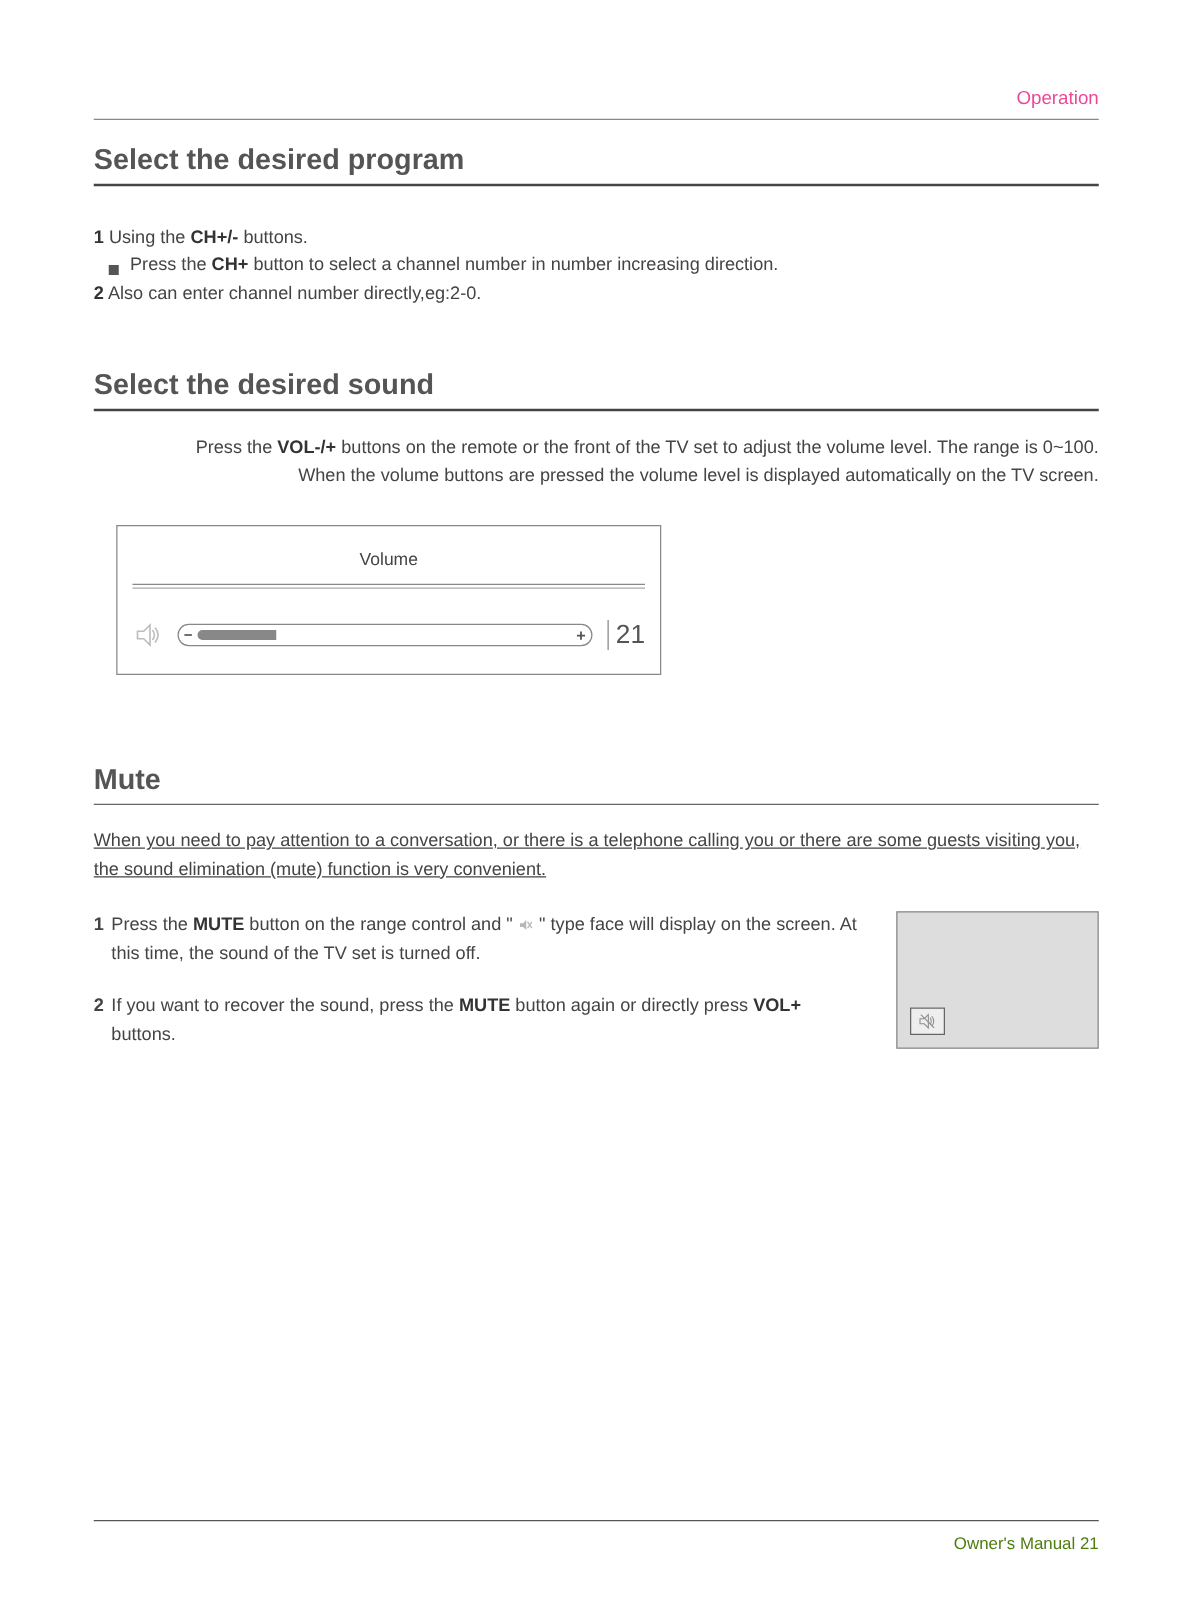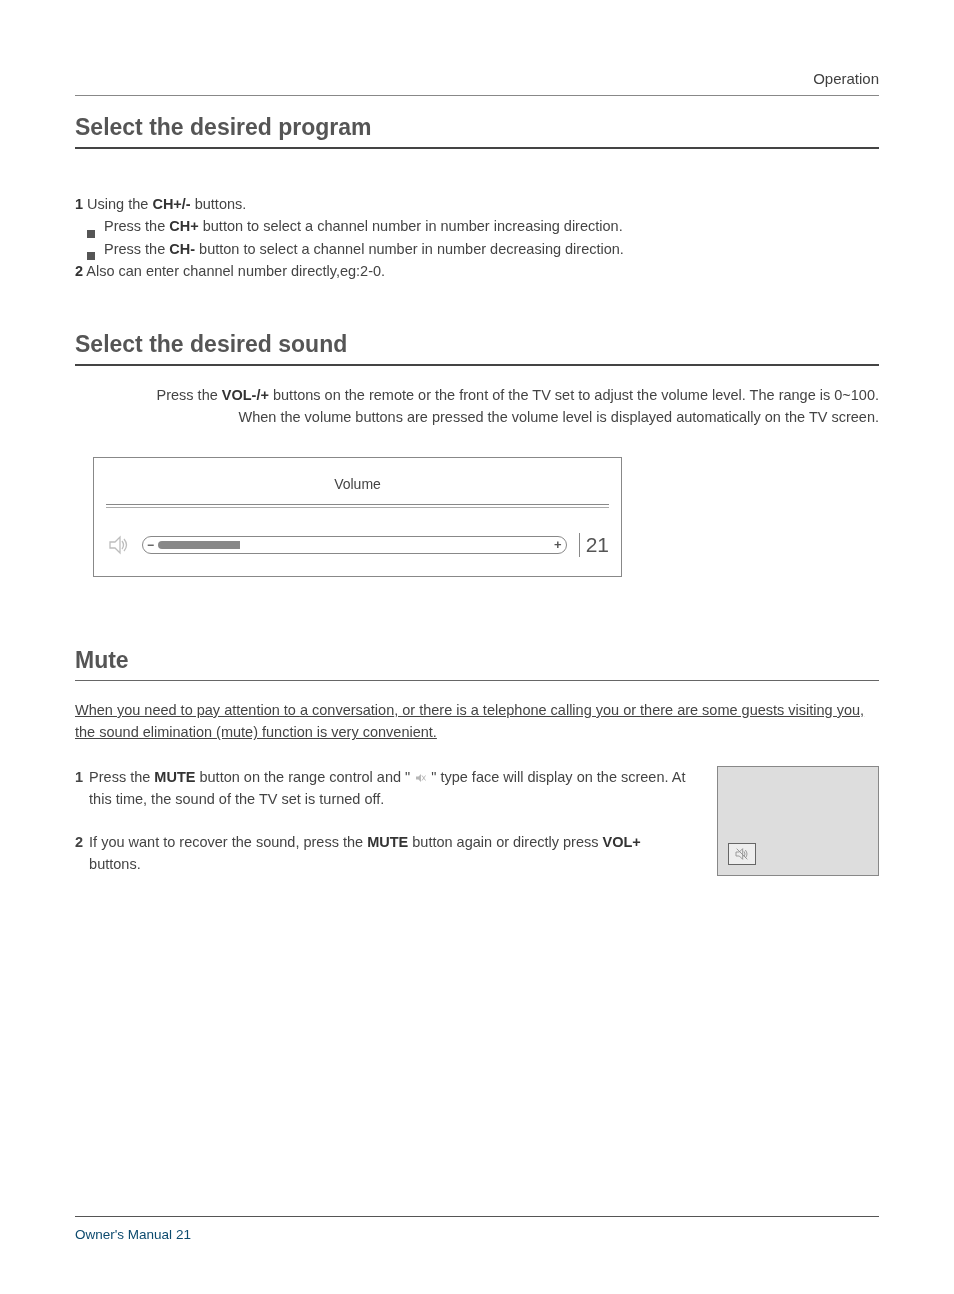--- a/index.html
+++ b/index.html
@@ -8,21 +8,21 @@
       background: #fff;
       color: #333;
       width: 954px;
       height: 1294px;
       position: relative;
       padding: 70px 75px 50px 75px;
     }
     .header-label {
       text-align: right;
       font-size: 15px;
-      color: #404040;
+      color: #ec4899;
       margin-bottom: 8px;
     }
     .top-rule {
       border-top: 1px solid #888;
       margin-bottom: 18px;
     }
     .section-title {
       font-size: 23px;
       font-weight: bold;
       color: #555;
@@ -30,40 +30,40 @@
     }
     .title-rule {
       height: 2px;
       background: #444;
     }
     .title-rule-thin {
       height: 1px;
       background: #666;
     }
     .content-block {
-      margin-top: 44px;
+      margin-top: 30px;
       font-size: 14.5px;
       line-height: 1.55;
       color: #444;
     }
     .content-block .row { margin-bottom: 0px; }
     .b { font-weight: bold; color: #333; }
-    .bullet-row { padding-left: 12px; display: flex; align-items: flex-end; }
+    .bullet-row { padding-left: 12px; display: flex; align-items: center; }
     .square-bullet {
       display: inline-block;
       width: 8px; height: 8px;
       background: #555;
       margin-top: 6px;
       margin-right: 9px;
       flex-shrink: 0;
     }
     .sect2 { margin-top: 48px; }
     .sect3 { margin-top: 70px; }
     .volume-box {
-      width: 529px;
+      width: 436px;
       height: 120px;
       border: 1.5px solid #888;
       margin-top: 28px;
       margin-left: 18px;
       padding: 18px 12px 10px 12px;
     }
     .vol-title {
       text-align: center;
       font-size: 14px;
       color: #444;
@@ -160,45 +160,41 @@
       opacity: 0.6;
     }
     .footer {
       position: absolute;
       bottom: 52px;
       left: 75px;
       right: 75px;
     }
     .footer-rule { border-top: 1.5px solid #555; margin-bottom: 10px; }
     .footer-text {
-      text-align: left;
+      text-align: right;
       font-size: 13.5px;
-      color: #0c4a6e;
+      color: #4d7c0f;
     }
   </style>
 </head>
 <body>
 
 <div class="header-label">Operation</div>
 <div class="top-rule"></div>
 
 <div class="section-title">Select the desired program</div>
 <div class="title-rule"></div>
 
 <div class="content-block">
   <div class="row">
     <span class="b">1</span><span> Using the </span><span class="b">CH+/-</span><span> buttons.</span>
   </div>
   <div class="bullet-row">
     <span class="square-bullet"></span>
     <div><span>Press the </span><span class="b">CH+</span><span> button to select a channel number in number increasing direction.</span></div>
-  </div>
-  <div class="bullet-row">
-    <span class="square-bullet"></span>
-    <div><span>Press the </span><span class="b">CH-</span><span> button to select a channel number in number decreasing direction.</span></div>
   </div>
   <div class="row">
     <span class="b">2</span><span> Also can enter channel number directly,eg:2-0.</span>
   </div>
 </div>
 
 <div class="sect2">
   <div class="section-title">Select the desired sound</div>
   <div class="title-rule"></div>
   <div class="content-block" style="margin-top:18px;text-align:right;">

